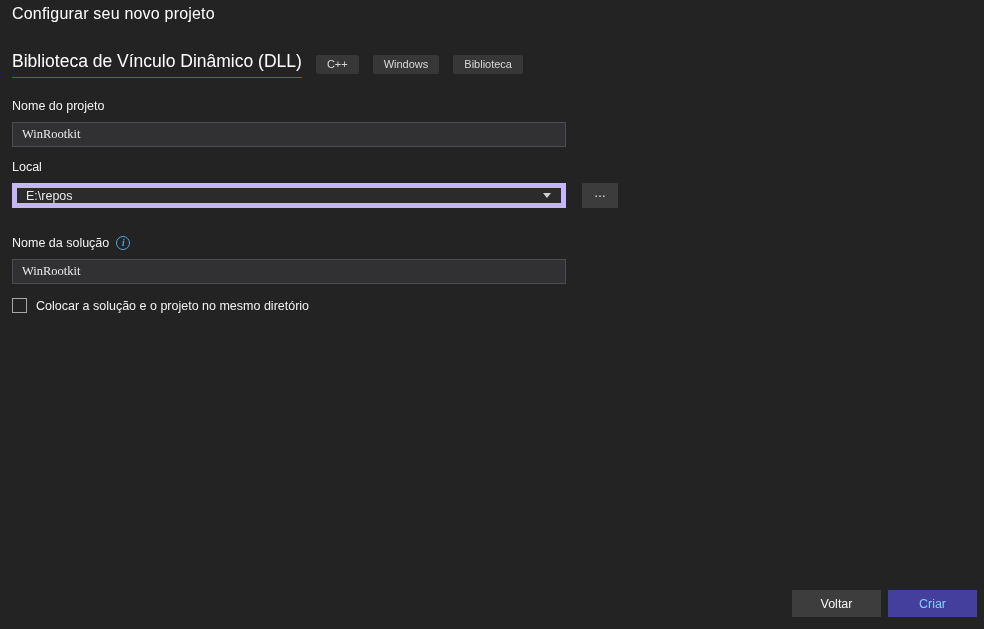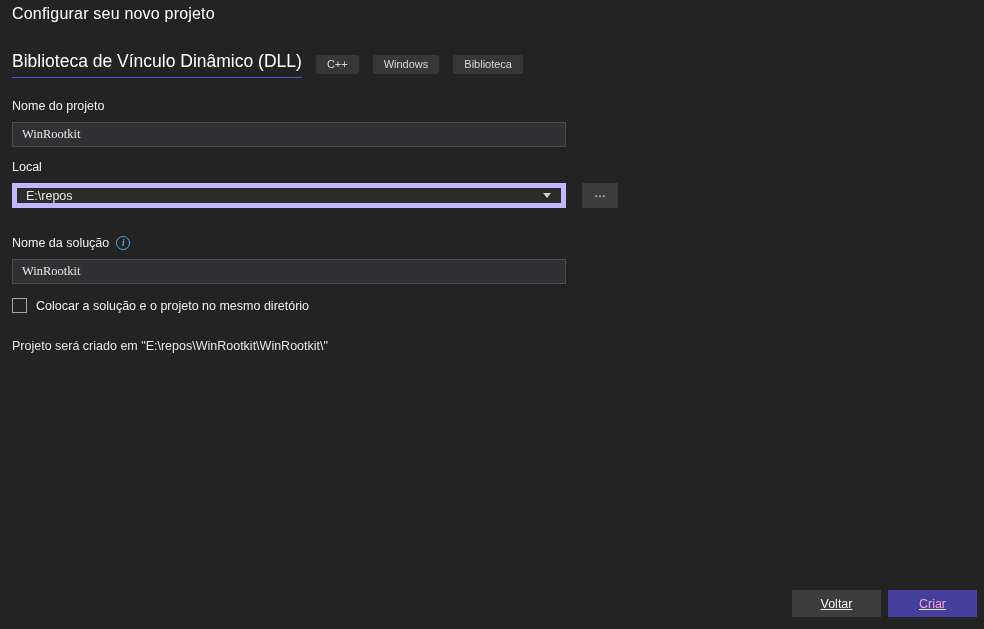--- a/index.html
+++ b/index.html
@@ -141,32 +141,31 @@
     font-size: 12.5px;
     color: #e8e8e8;
   }
 
   .button-row {
     position: absolute;
     right: 7px;
     bottom: 12px;
     display: flex;
     gap: 7px;
-    text-decoration: underline;
   }
   .btn {
     width: 89px;
     height: 27px;
     border: none;
     font-size: 12.5px;
     font-family: "Liberation Sans", sans-serif;
     cursor: default;
   }
   .btn-secondary { background: #3d3d3d; color: #f5f5f5; }
-  .btn-primary { background: #443e9d; color: #f9a8d4; }
+  .btn-primary { background: #443e9d; color: #7dd3fc; }
 </style>
 </head>
 <body>
 
 <div class="content">
 
   <h1 class="dialog-title">Configurar seu novo projeto</h1>
 
   <div class="template-row">
     <span class="template-name">Biblioteca de Vínculo Dinâmico (DLL)</span>
@@ -193,20 +192,19 @@
     <span>Nome da solução</span>
     <span class="info-icon">i</span>
   </div>
   <input class="text-input" type="text" value="WinRootkit" style="">
 
   <div class="checkbox-row">
     <span class="checkbox-box"></span>
     <span class="checkbox-label">Colocar a solução e o projeto no mesmo diretório</span>
   </div>
 
-  <div class="status-text">Projeto será criado em "E:\repos\WinRootkit\WinRootkit\"</div>
 
 </div>
 
 <div class="button-row">
   <button class="btn btn-secondary">Voltar</button>
   <button class="btn btn-primary">Criar</button>
 </div>
 
 </body></html>

